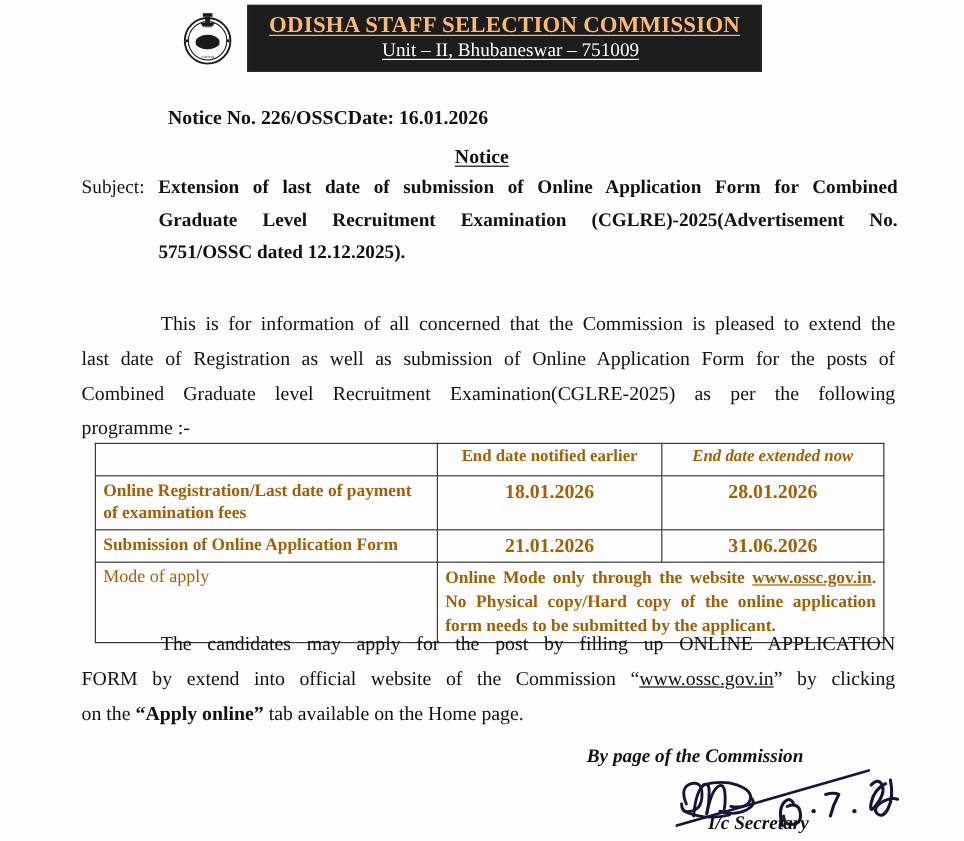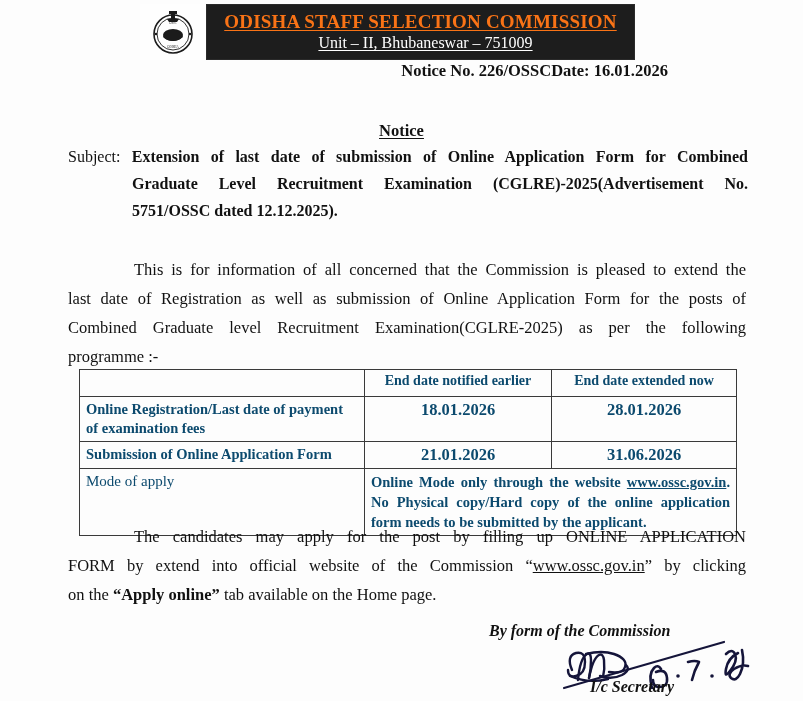--- a/index.html
+++ b/index.html
@@ -49,21 +49,21 @@
     height: 56px;
     background: #1d1d1d;
     border: 1px solid #2a2a2a;
     box-sizing: border-box;
     display: flex;
     flex-direction: column;
     align-items: center;
     justify-content: center;
   }
   .org-title {
-    color: #f97316;
+    color: #fdba74;
     font-weight: bold;
     font-size: 19px;
     letter-spacing: 0.2px;
     text-decoration: underline;
     text-underline-offset: 2px;
     white-space: nowrap;
     line-height: 1.15;
   }
   .org-sub {
     color: #ffffff;
@@ -73,27 +73,26 @@
     white-space: nowrap;
     margin-top: 1px;
     line-height: 1.15;
     margin-left: 10px;
   }
 
   
   .meta-row {
     position: absolute;
     left: 140px;
-    top: 61px;
+    top: 88px;
     width: 520px;
     display: flex;
-    justify-content: flex-end;
+    justify-content: flex-start;
     font-weight: bold;
     font-size: 16.5px;
-    margin-left: 26px;
   }
   .meta-date { margin-right: 18px; }
 
   
   .notice-heading {
     position: absolute;
     left: 0;
     top: 121px;
     width: 803px;
     text-align: center;
@@ -160,25 +159,25 @@
     width: 618px;
     border-collapse: collapse;
     font-size: 14px;
     table-layout: fixed;
   }
   .schedule-table td, .schedule-table th {
     border: 1px solid #3a3a3a;
     padding: 3px 6px;
     vertical-align: top;
     font-weight: bold;
-    color: #0c4a6e;
+    color: #a16207;
   }
   .col-label { width: 272px; }
   .col-earlier { width: 174px; }
-  .col-extended { width: 172px; }
+  .col-extended { width: 172px; font-style: italic; }
   .th-blank { height: 20px; }
   .th-center {
     text-align: center;
     font-size: 14px;
     font-weight: bold;
     padding-top: 4px;
     padding-bottom: 4px;
   }
   .cell-label {
     font-weight: bold;
@@ -314,21 +313,21 @@
       </tr>
     </tbody>
   </table>
 
   <div class="body-para" id="para-two">
     <span class="para-line para-indent">The candidates may apply for the post by filling up ONLINE APPLICATION</span>
     <span class="para-line"><span>FORM by extend  into official website of the Commission “</span><span class="u">www.ossc.gov.in</span><span>”  by clicking</span></span>
     <span class="para-line last"><span>on the </span><b>“Apply online”</b><span> tab available on the Home page.</span></span>
   </div>
 
-  <div class="signoff">By form of the Commission</div>
+  <div class="signoff">By page of the Commission</div>
 
   <svg class="signature" viewBox="0 0 240 60">
     <g fill="none" stroke="#15153a" stroke-width="2.4" stroke-linecap="round" stroke-linejoin="round">
       <path d="M16 34 q-6 -14 4 -17 q9 -2 9 9 q0 12 -9 14 q-8 2 -8 -6"></path>
       <path d="M22 44 q2 -22 9 -26 q4 -2 4 6 q0 10 -2 18"></path>
       <path d="M33 42 q4 -20 10 -23 q4 -2 5 5 q1 9 -1 17"></path>
       <path d="M30 18 q16 -4 28 0 q14 5 11 13 q-2 7 -16 5"></path>
       <path d="M44 40 q12 4 22 -1 q9 -5 4 -10"></path>
       <path d="M14 40 q18 8 38 3"></path>
     </g>

